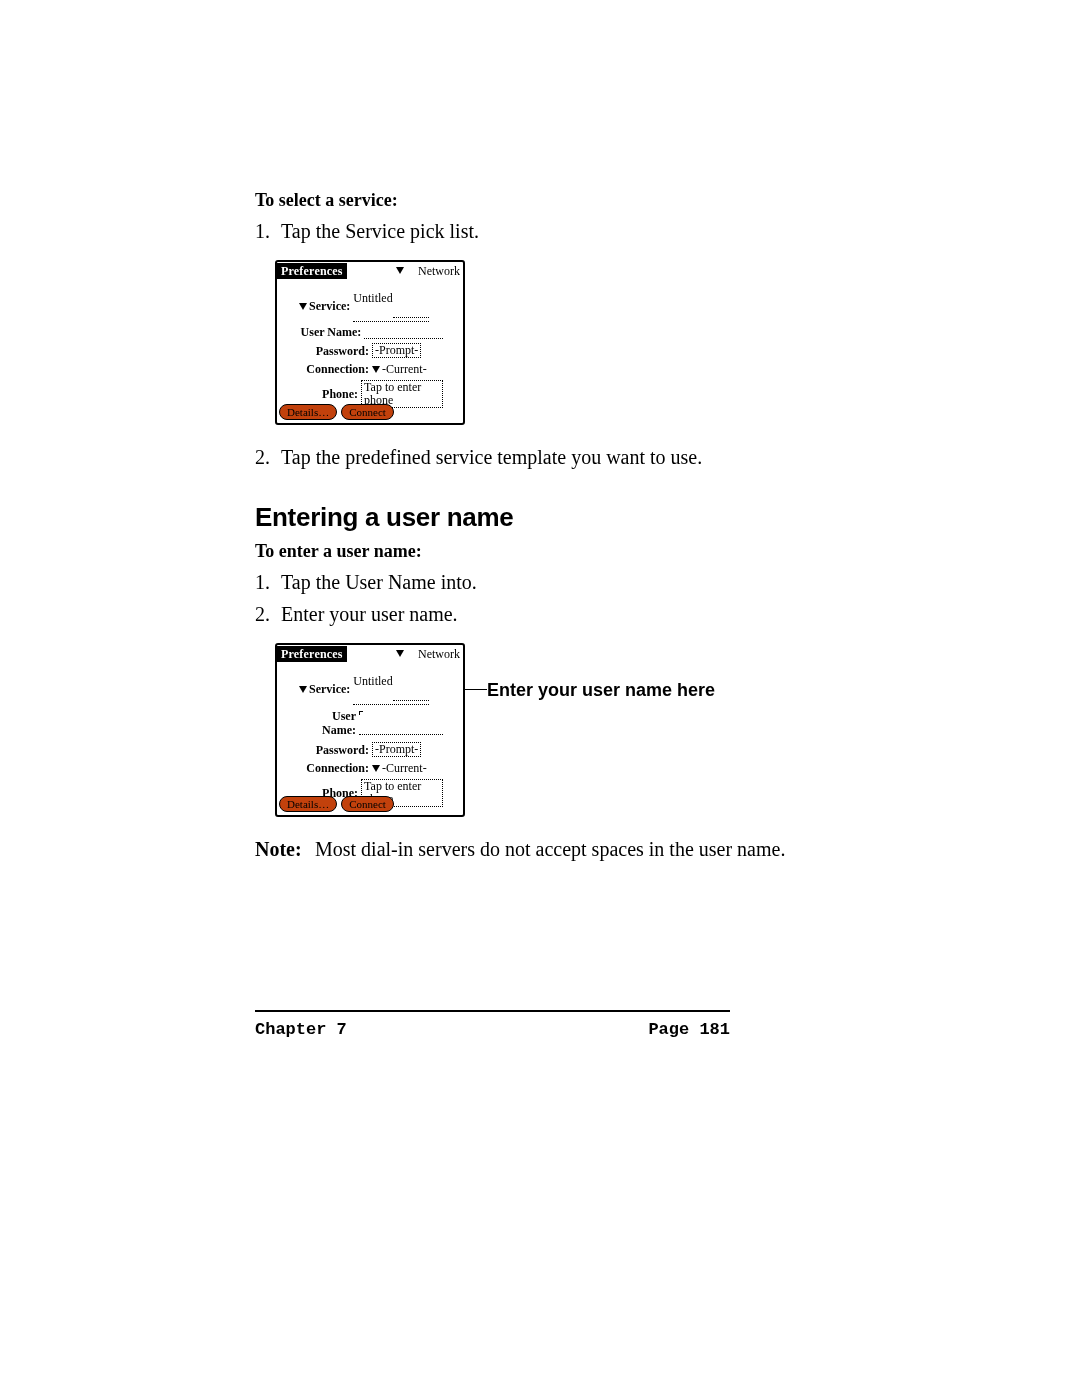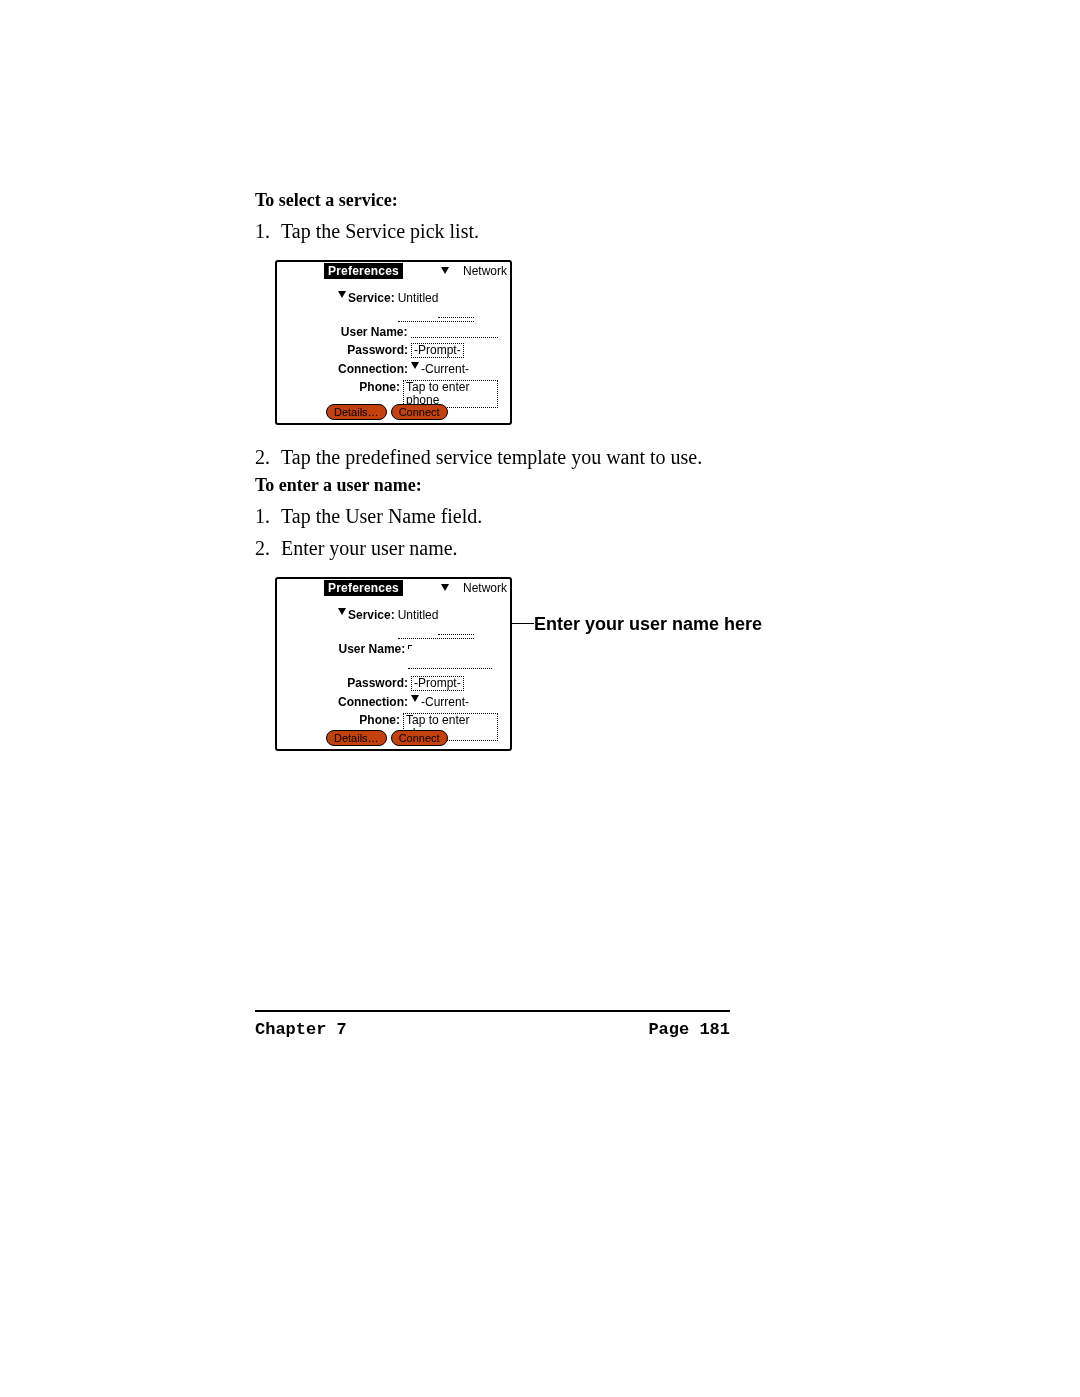--- a/index.html
+++ b/index.html
@@ -84,25 +84,24 @@
     height: 1px;
     background: #000;
   }
   .callout2 .leader { top: 46px; }
 
   
   .palm {
     width: 186px;
     border: 2px solid #000;
     border-radius: 3px;
-    font-family: Liberation Sans, sans-serif;
+    font-family: Liberation Serif, serif;
     font-size: 12px;
     line-height: 14px;
     background: #fff;
-    padding-left: 47px;
   }
   .palm-header {
     display: flex;
     align-items: center;
     height: 17px;
   }
   .palm-title {
     background: #000;
     color: #fff;
     font-weight: 700;
@@ -124,21 +123,22 @@
     border-top: 7px solid #000;
     display: inline-block;
   }
   .palm-body {
     padding: 8px 4px 4px 4px;
     min-height: 132px;
     position: relative;
   }
   .palm-row {
     display: flex;
-    margin: 4px 8px;
+    align-items: center;
+    margin: 4px 16px;
   }
   .palm-label {
     font-weight: 700;
     text-align: right;
     width: 72px;
     padding-right: 3px;
   }
   .dotted-line {
     border-bottom: 1px dotted #000;
     height: 12px;
@@ -258,24 +258,25 @@
           </div>
         </div>
       </div>
     </div>
 
     <div class="step">
       <span class="step-num">2.</span>
       <span>Tap the predefined service template you want to use.</span>
     </div>
 
+    <div class="h2">Entering a user name</div>
     <div class="section-head">To enter a user name:</div>
     <div class="step">
       <span class="step-num">1.</span>
-      <span>Tap the User Name field.</span>
+      <span>Tap the User Name into.</span>
     </div>
     <div class="step">
       <span class="step-num">2.</span>
       <span>Enter your user name.</span>
     </div>
 
     <div class="figure">
       <div class="palm">
         <div class="palm-header">
           <span class="palm-title">Preferences</span>
@@ -319,20 +320,24 @@
             <span class="palm-btn">Connect</span>
           </div>
         </div>
       </div>
       <div class="callout callout2" style="padding-top:36px">
         <span class="leader"></span>
         <span>Enter your user name here</span>
       </div>
     </div>
 
+    <div class="note-row">
+      <span class="note-label">Note:</span>
+      <span>Most dial-in servers do not accept spaces in the user name.</span>
+    </div>
 
   </div>
 
   <div class="rule"></div>
   <div class="footer">
     <span>Chapter 7</span>
     <span>Page 181</span>
   </div>
 </div>
 

